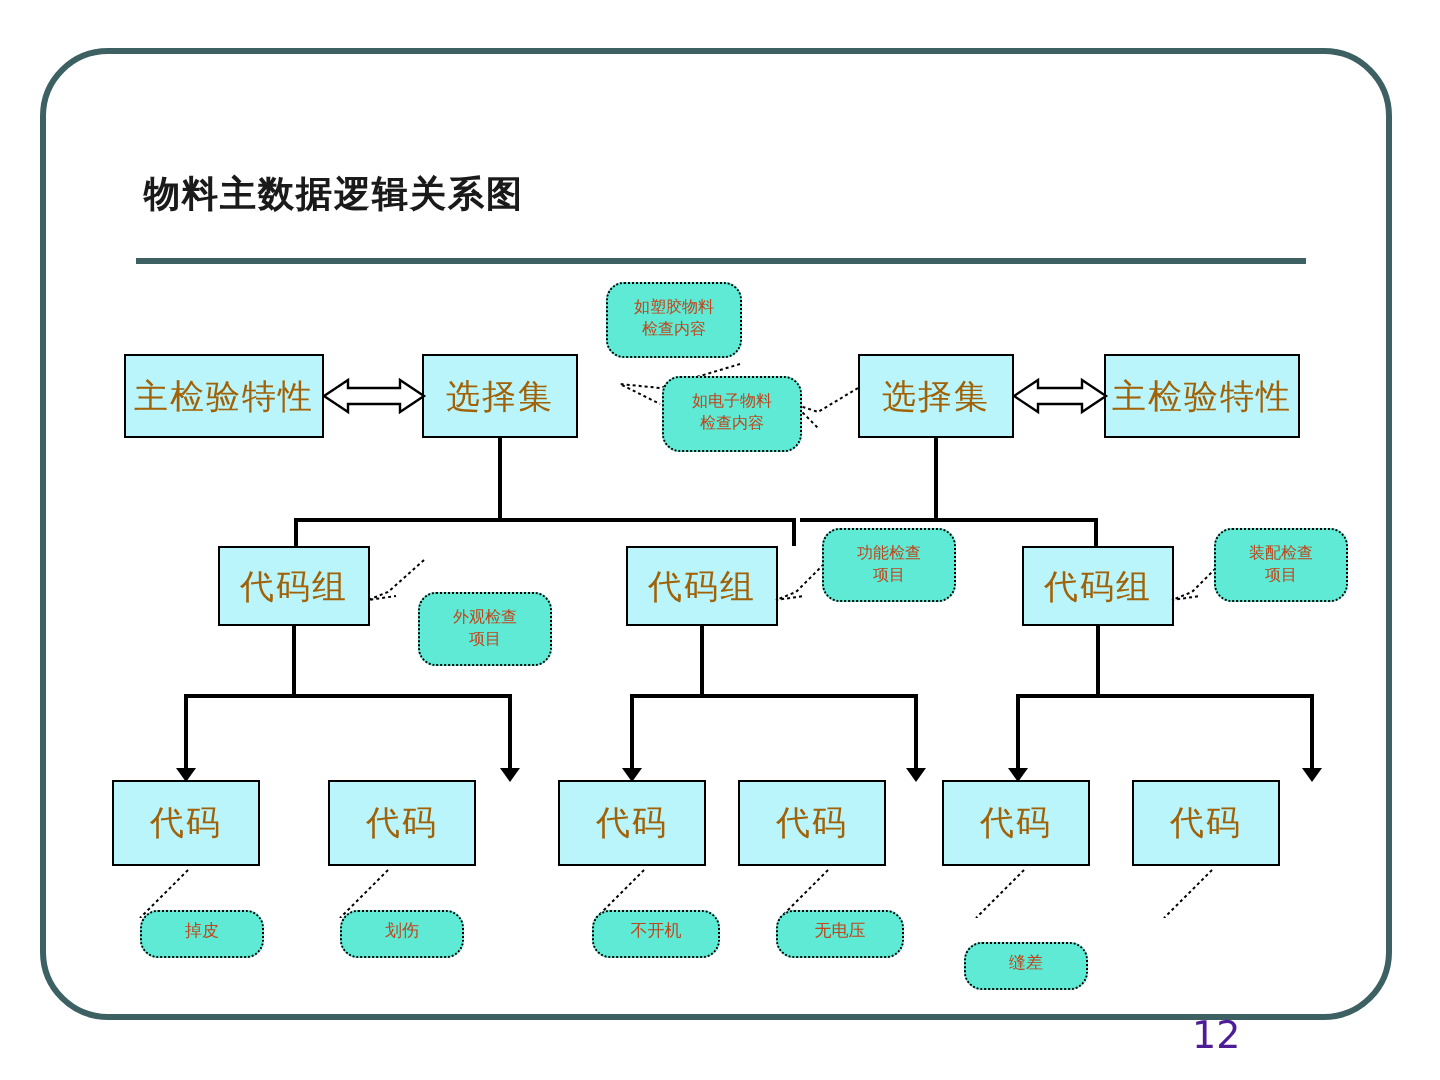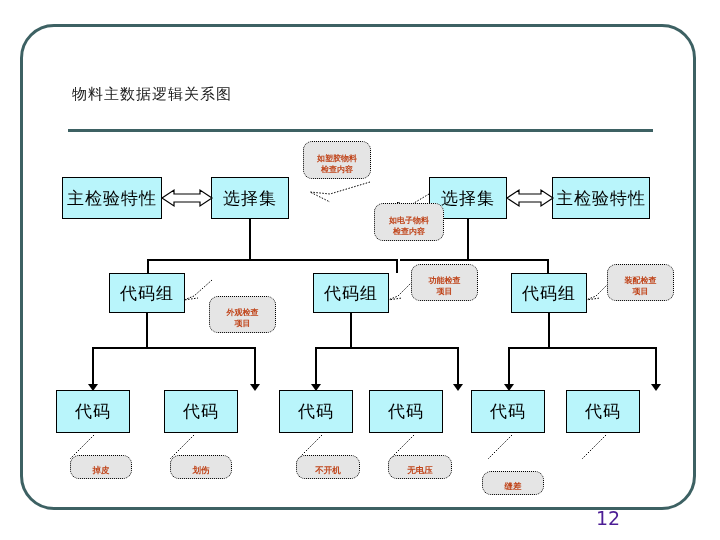--- a/index.html
+++ b/index.html
@@ -19,38 +19,38 @@
     position:absolute;
     left:20px;top:24px;width:676px;height:486px;
     border:3px solid #3d6163;
     border-radius:34px;
     box-sizing:border-box;
     pointer-events:none;
   }
   
   #title{
     position:absolute;left:72px;top:85px;
-    font-size:15px;color:#1a1a1a;
+    font-size:18px;color:#1a1a1a;
     letter-spacing:1px;
     white-space:nowrap;
     font-family:"DejaVu Sans","Liberation Sans",sans-serif;
-    font-weight:400;
+    font-weight:700;
   }
   #title-rule{
     position:absolute;left:68px;top:129px;width:585px;height:3px;
     background:#3d6163;
   }
   
   .box{
     position:absolute;
     background:#b9f5fb;
     border:1px solid #000000;
     box-sizing:border-box;
     display:flex;align-items:center;justify-content:center;
-    color:#000000;
+    color:#a16207;
     font-size:17px;
     letter-spacing:1px;
     white-space:nowrap;
   }
   
   .ln{position:absolute;background:#000000;}
   .lnv{width:2px;}
   .lnh{height:2px;}
   
   .arrowdown{
@@ -59,26 +59,26 @@
     border-right:5px solid transparent;
     border-top:7px solid #000000;
   }
   
   .dbl-arrow{position:absolute;}
   
   .callout{
     position:absolute;
     border:1px dotted #000000;
     border-radius:9px;
-    background:#e5e5e5;
+    background:#5eead4;
     box-sizing:border-box;
-    display:flex;align-items:flex-end;justify-content:center;
+    display:flex;align-items:center;justify-content:center;
     text-align:center;
     color:#c0451b;
-    font-weight:bold;
+    font-weight:normal;
     font-size:8px;
     line-height:1.35;
     padding:2px 3px;
   }
   .callout.tiny{font-size:8.5px;}
   
   #footer-text{
     position:absolute;left:295px;top:507px;
     font-size:13px;color:#000000;white-space:nowrap;
   }
@@ -186,21 +186,21 @@
   <div class="callout" style="left:303px;top:141px;width:68px;height:38px;">
     <span>
       <span>如塑胶物料</span><br>
       <span>检查内容</span>
     </span>
   </div>
 
   <svg style="position:absolute;left:395px;top:180px;" width="50" height="40">
     <polyline points="34,14 14,26 2,22 14,34" fill="none" stroke="#000000" stroke-width="1" stroke-dasharray="1.5,1.5"></polyline>
   </svg>
-  <div class="callout" style="left:331px;top:203px;width:70px;height:38px;margin-left:43px;">
+  <div class="callout" style="left:331px;top:188px;width:70px;height:38px;">
     <span>
       <span>如电子物料</span><br>
       <span>检查内容</span>
     </span>
   </div>
 
   <svg style="position:absolute;left:182px;top:278px;" width="40" height="32">
     <polyline points="30,2 12,18 2,22 16,20" fill="none" stroke="#000000" stroke-width="1" stroke-dasharray="1.5,1.5"></polyline>
   </svg>
   <div class="callout" style="left:209px;top:264px;width:67px;height:37px;margin-top:32px;">

